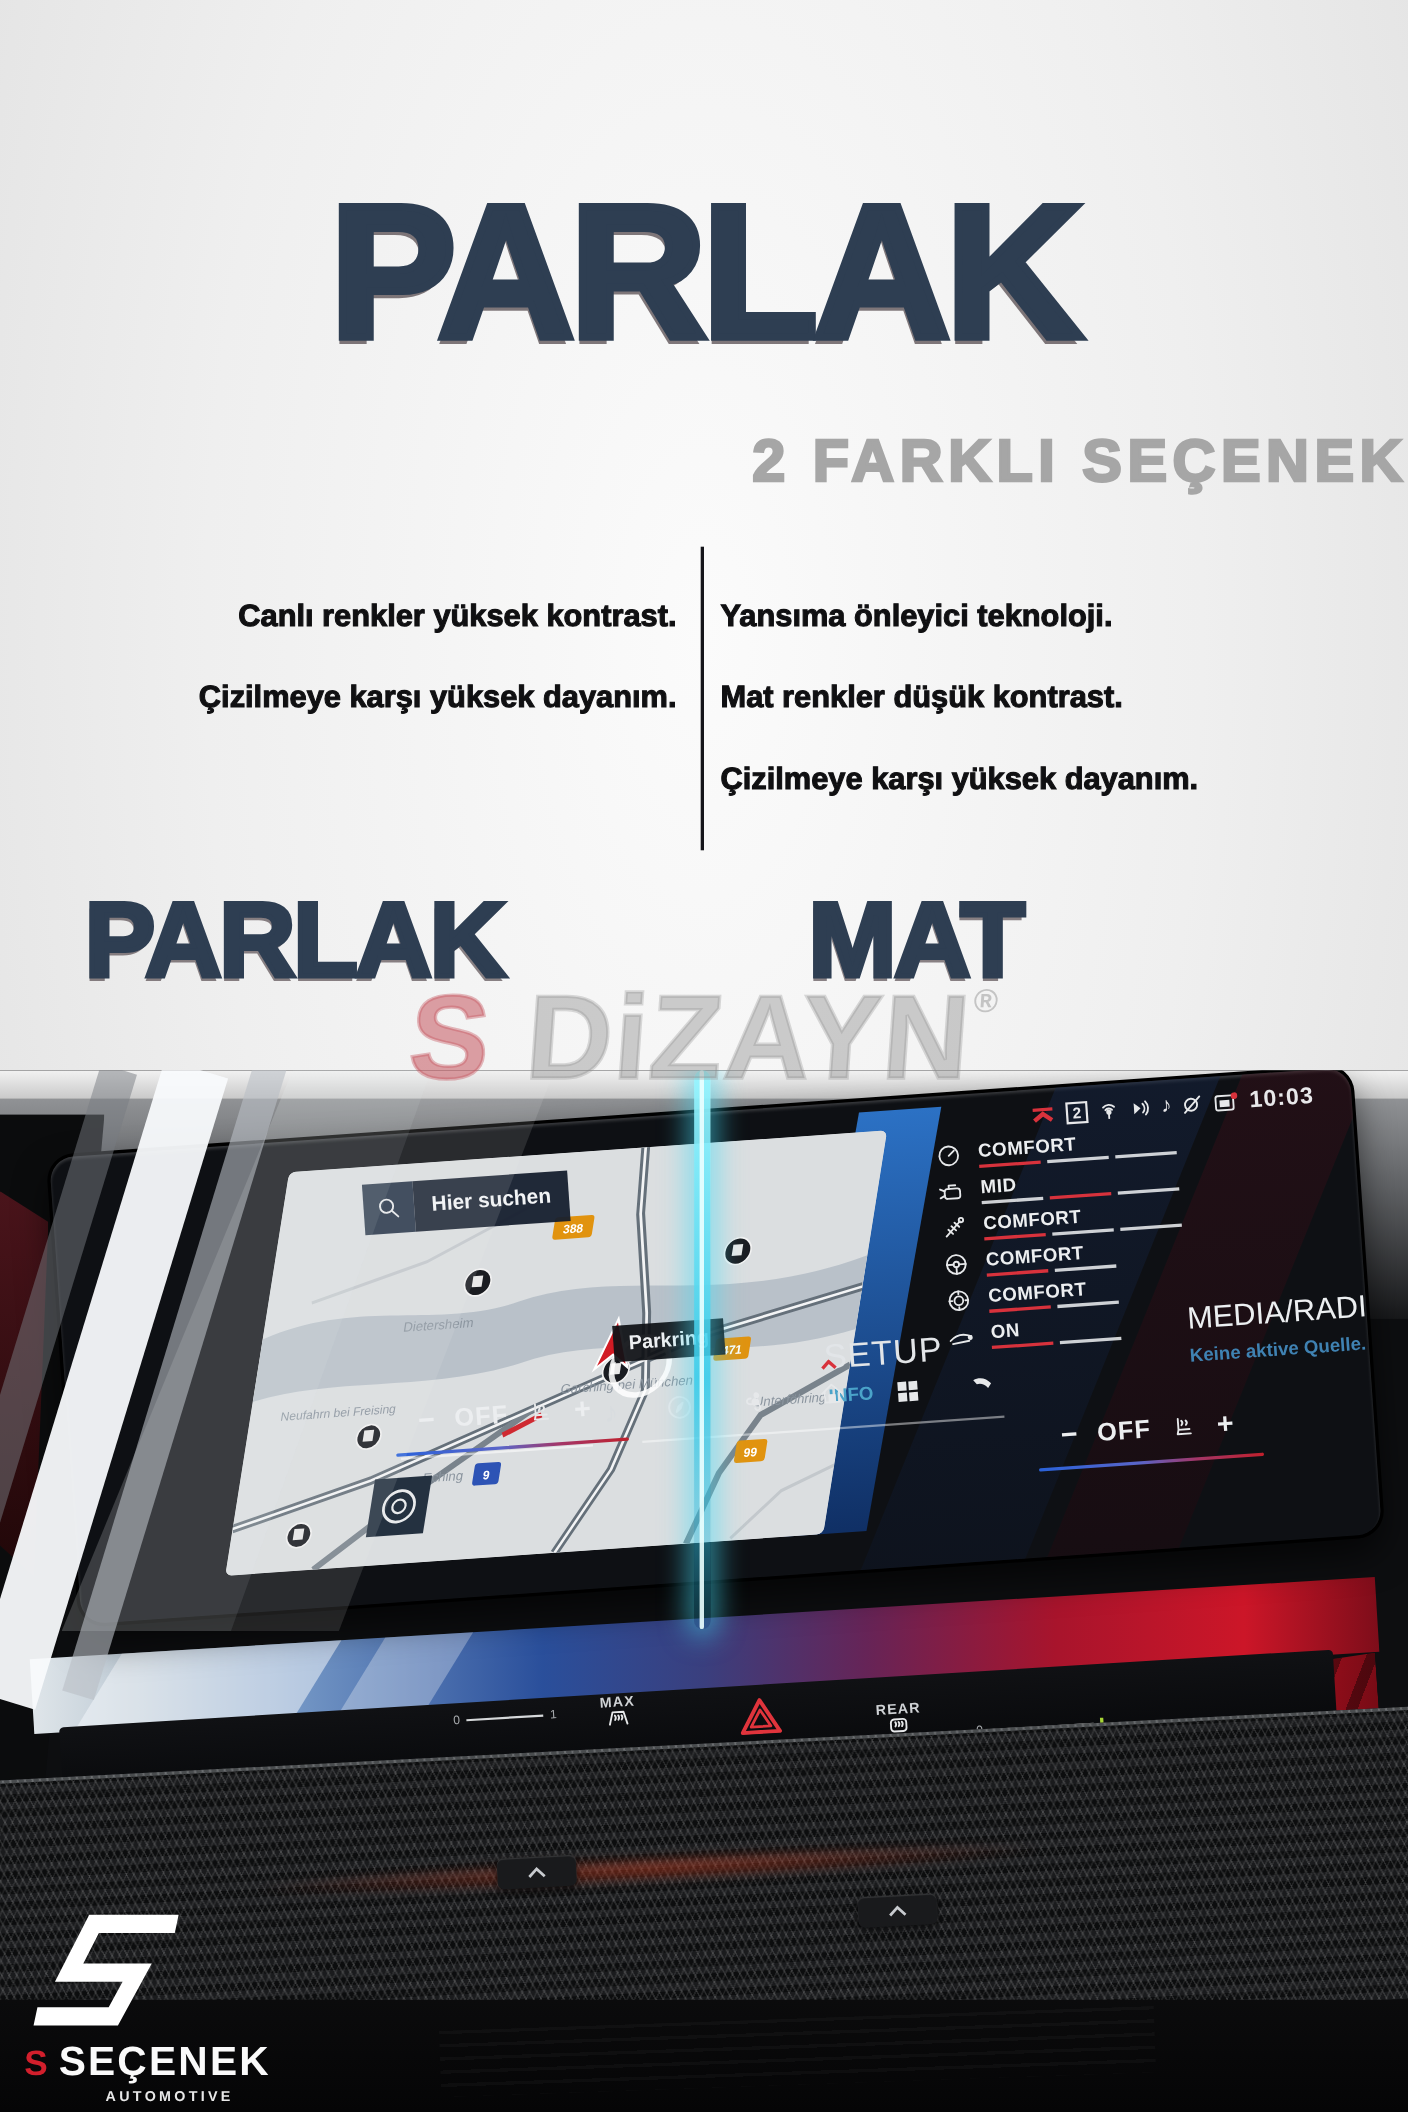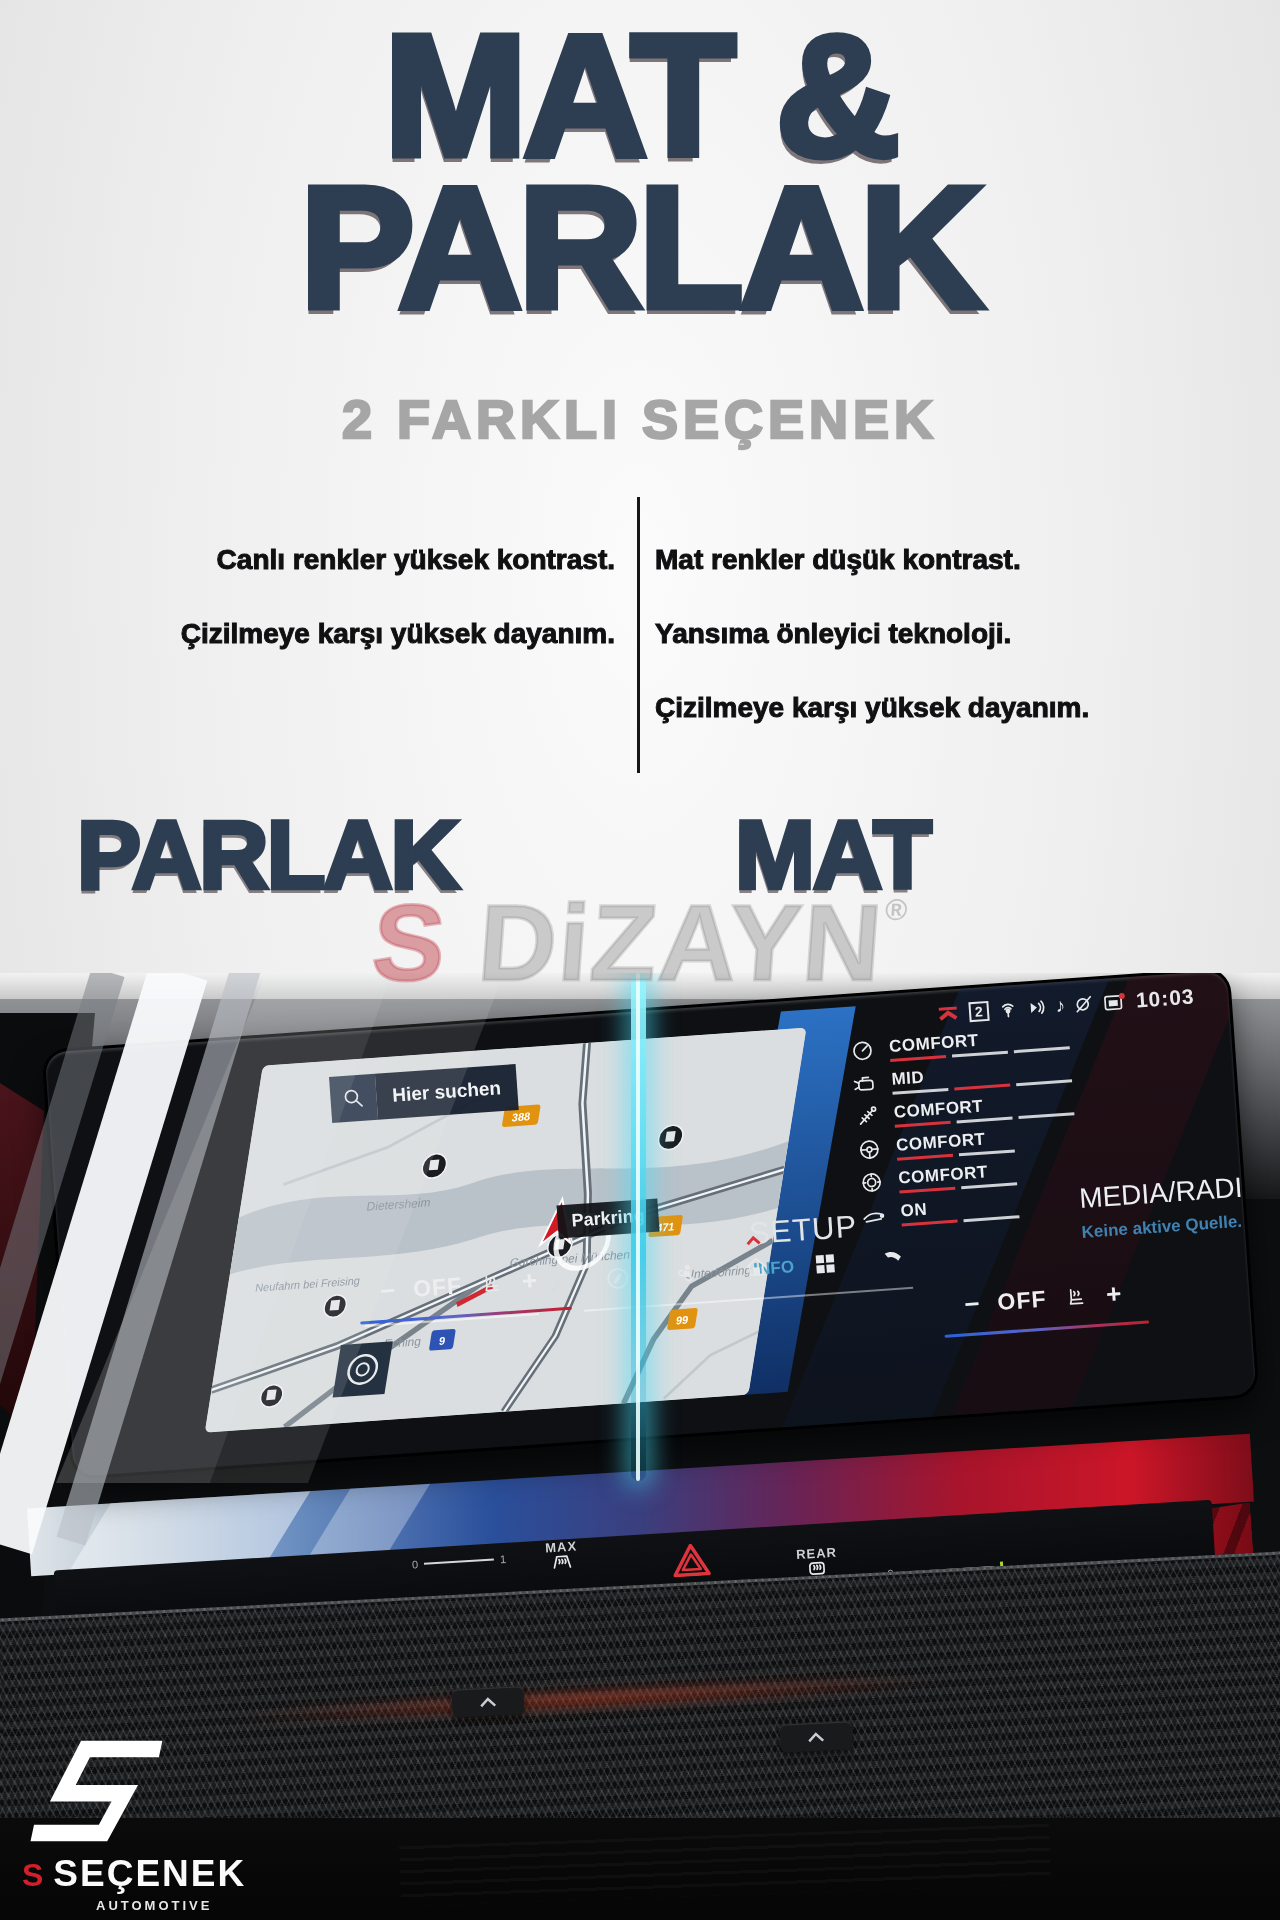--- a/index.html
+++ b/index.html
@@ -7,21 +7,21 @@
   .poster{position:relative;width:1280px;height:1920px;margin:0 auto;overflow:hidden;
     font-family:"Liberation Sans",sans-serif;
     background:radial-gradient(ellipse at 50% 30%, #fbfbfb 0%, #efefef 50%, #dddddd 100%);}
   
   .headline{position:absolute;left:0;width:1280px;text-align:center;color:#2e3e52;
     font-weight:900;font-size:172px;line-height:150px;letter-spacing:-4px;
     -webkit-text-stroke:7px #2e3e52;
     text-shadow:-3px 7px 0 rgba(28,12,18,.55);}
   .headline.l1{top:20px;}
   .headline.l2{top:172px;}
-  .subtitle{position:absolute;top:388px;left:0;width:1280px;text-align:center;
+  .subtitle{position:absolute;top:388px;left:0;width:1280px;text-align:right;
     color:#a6a6a6;font-weight:700;font-size:54px;letter-spacing:5px;
     -webkit-text-stroke:2.5px #a6a6a6;}
   
   .divider-v{position:absolute;left:637px;top:497px;width:3px;height:276px;background:#15151a;}
   .feat{position:absolute;font-weight:700;font-size:28px;color:#101012;letter-spacing:0;
     -webkit-text-stroke:1px #101012;}
   .feat-col-left{left:30px;top:540px;width:585px;text-align:right;}
   .feat-col-right{left:655px;top:540px;width:600px;text-align:left;}
   .feat-col-left div,.feat-col-right div{height:74px;line-height:40px;}
   .variant{position:absolute;color:#2e3e52;font-weight:900;font-size:96px;letter-spacing:-2px;
@@ -149,32 +149,31 @@
   .brand-name{color:#fafafa;font-size:37px;font-weight:900;letter-spacing:2px;}
   .brand-tag{position:absolute;left:76px;top:160px;color:#e8e8e8;font-size:13px;letter-spacing:3px;font-weight:700;}
   
   svg.ic{stroke:#e6e8ea;fill:none;stroke-width:1.7;stroke-linecap:round;stroke-linejoin:round;}
 </style>
 </head>
 <body>
 
 <div class="poster">
 
-  <div class="headline l1">MAT &amp;</div>
   <div class="headline l2">PARLAK</div>
   <div class="subtitle">2 FARKLI SEÇENEK</div>
 
   <div class="divider-v"></div>
   <div class="feat feat-col-left">
     <div>Canlı renkler yüksek kontrast.</div>
     <div>Çizilmeye karşı yüksek dayanım.</div>
   </div>
   <div class="feat feat-col-right">
+    <div>Yansıma önleyici teknoloji.</div>
     <div>Mat renkler düşük kontrast.</div>
-    <div>Yansıma önleyici teknoloji.</div>
     <div>Çizilmeye karşı yüksek dayanım.</div>
   </div>
   <div class="variant parlak">PARLAK</div>
   <div class="variant mat">MAT</div>
 
   <div class="watermark"><span class="wm-s">S</span> <span class="wm-name">DiZAYN</span><sup>®</sup></div>
 
   <div class="photo">
     <div class="windshield"></div>
     <div class="dash-top"></div>

